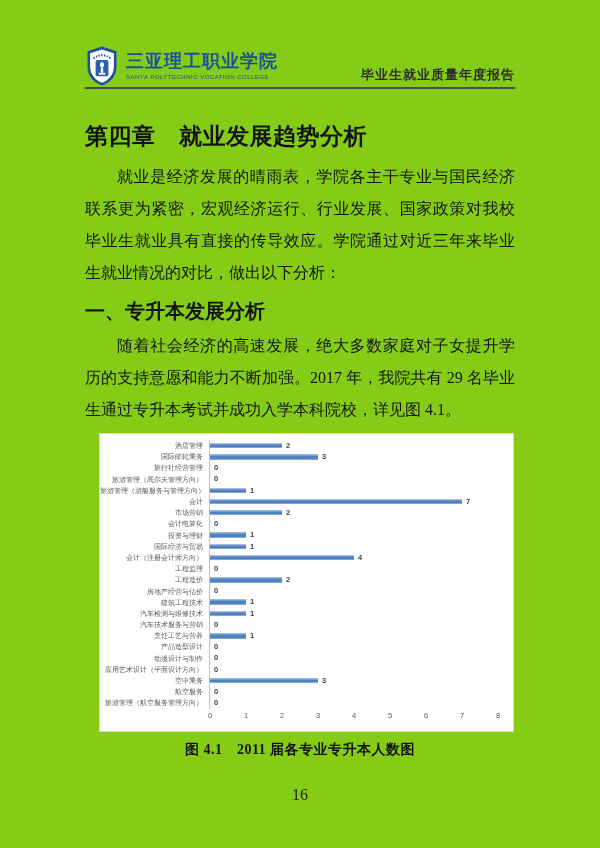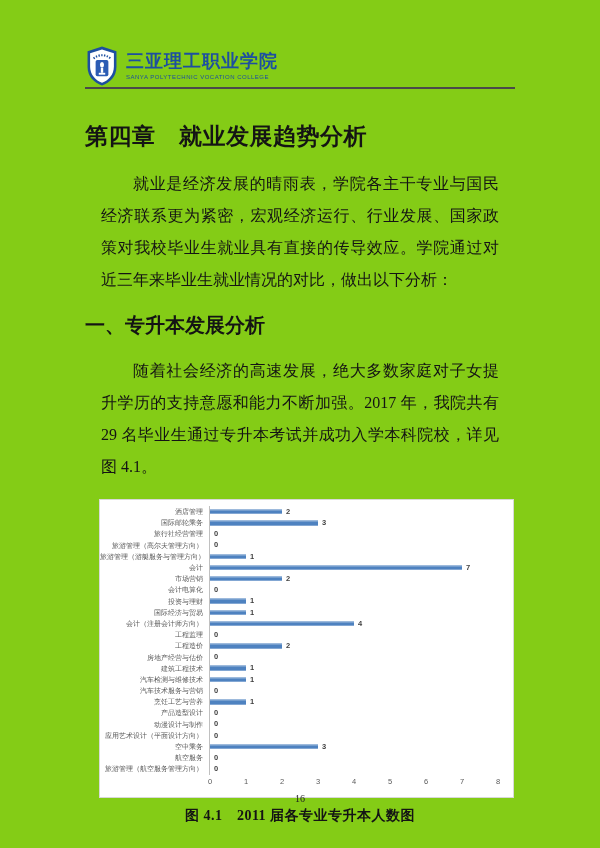--- a/index.html
+++ b/index.html
@@ -27,21 +27,21 @@
   }
   .hdr-right {
     font-size:13px; font-weight:bold; color:#2e2e2e; padding-bottom:3px; letter-spacing:1px;
   }
   
   .chapter-title {
     margin:32px 0 9px 0; 
     font-size:23px; font-weight:bold; letter-spacing:0.5px;
   }
   .body-para {
-    margin:16px; font-size:16px; line-height:32px;
+    margin:0; font-size:16px; line-height:32px;
     text-align:justify; text-indent:2em;
   }
   .section-heading {
     margin:9px 0 5px 0; font-size:20px; font-weight:bold;
     font-family:"Liberation Sans","DejaVu Sans",sans-serif;
   }
   
   .chart-box {
     margin:7px 0 0 14px; width:415px; height:299px;
     border:1px solid #d8d8d8; box-sizing:border-box; padding-top:6px;
@@ -64,21 +64,21 @@
   .cval { margin-left:4px; font-size:7.5px; font-weight:bold; color:#3f3f3f; line-height:1; }
   .x-axis { position:relative; height:14px; margin-left:110px; }
   .xtick {
     position:absolute; top:3px; transform:translateX(-50%);
     font-size:7.5px; color:#5a5a5a; line-height:1;
   }
   
   .fig-caption { margin-top:9px; text-align:center; font-size:14px; font-weight:bold; letter-spacing:0.5px; }
   .page-number {
     position:absolute; bottom:44px; left:0; width:100%;
-    text-align:center; font-size:10px; color:#222;
+    text-align:center; font-size:16px; color:#222;
   }
 </style>
 </head>
 <body>
 
 <div class="page">
 
   <header class="hdr">
     <div class="hdr-left">
       <svg class="logo" width="34" height="42" viewBox="0 0 40 48" aria-hidden="true">
@@ -88,20 +88,21 @@
         <rect x="12.5" y="17" width="15" height="19" rx="2" fill="#2b5cb4"></rect>
         <ellipse cx="20" cy="22.5" rx="2.4" ry="3.2" fill="#ffffff"></ellipse>
         <rect x="18.6" y="26" width="2.8" height="6" fill="#ffffff"></rect>
         <rect x="16.2" y="32" width="7.6" height="2.2" fill="#ffffff"></rect>
       </svg>
       <div>
         <div class="cname-cn">三亚理工职业学院</div>
         <div class="cname-en">SANYA POLYTECHNIC VOCATION COLLEGE</div>
       </div>
     </div>
+    <div class="hdr-right">毕业生就业质量年度报告</div>
   </header>
 
   <h1 class="chapter-title">第四章　就业发展趋势分析</h1>
 
   <p class="body-para">就业是经济发展的晴雨表，学院各主干专业与国民经济联系更为紧密，宏观经济运行、行业发展、国家政策对我校毕业生就业具有直接的传导效应。学院通过对近三年来毕业生就业情况的对比，做出以下分析：</p>
 
   <h2 class="section-heading">一、专升本发展分析</h2>
 
   <p class="body-para">随着社会经济的高速发展，绝大多数家庭对子女提升学历的支持意愿和能力不断加强。2017 年，我院共有 29 名毕业生通过专升本考试并成功入学本科院校，详见图 4.1。</p>
 

